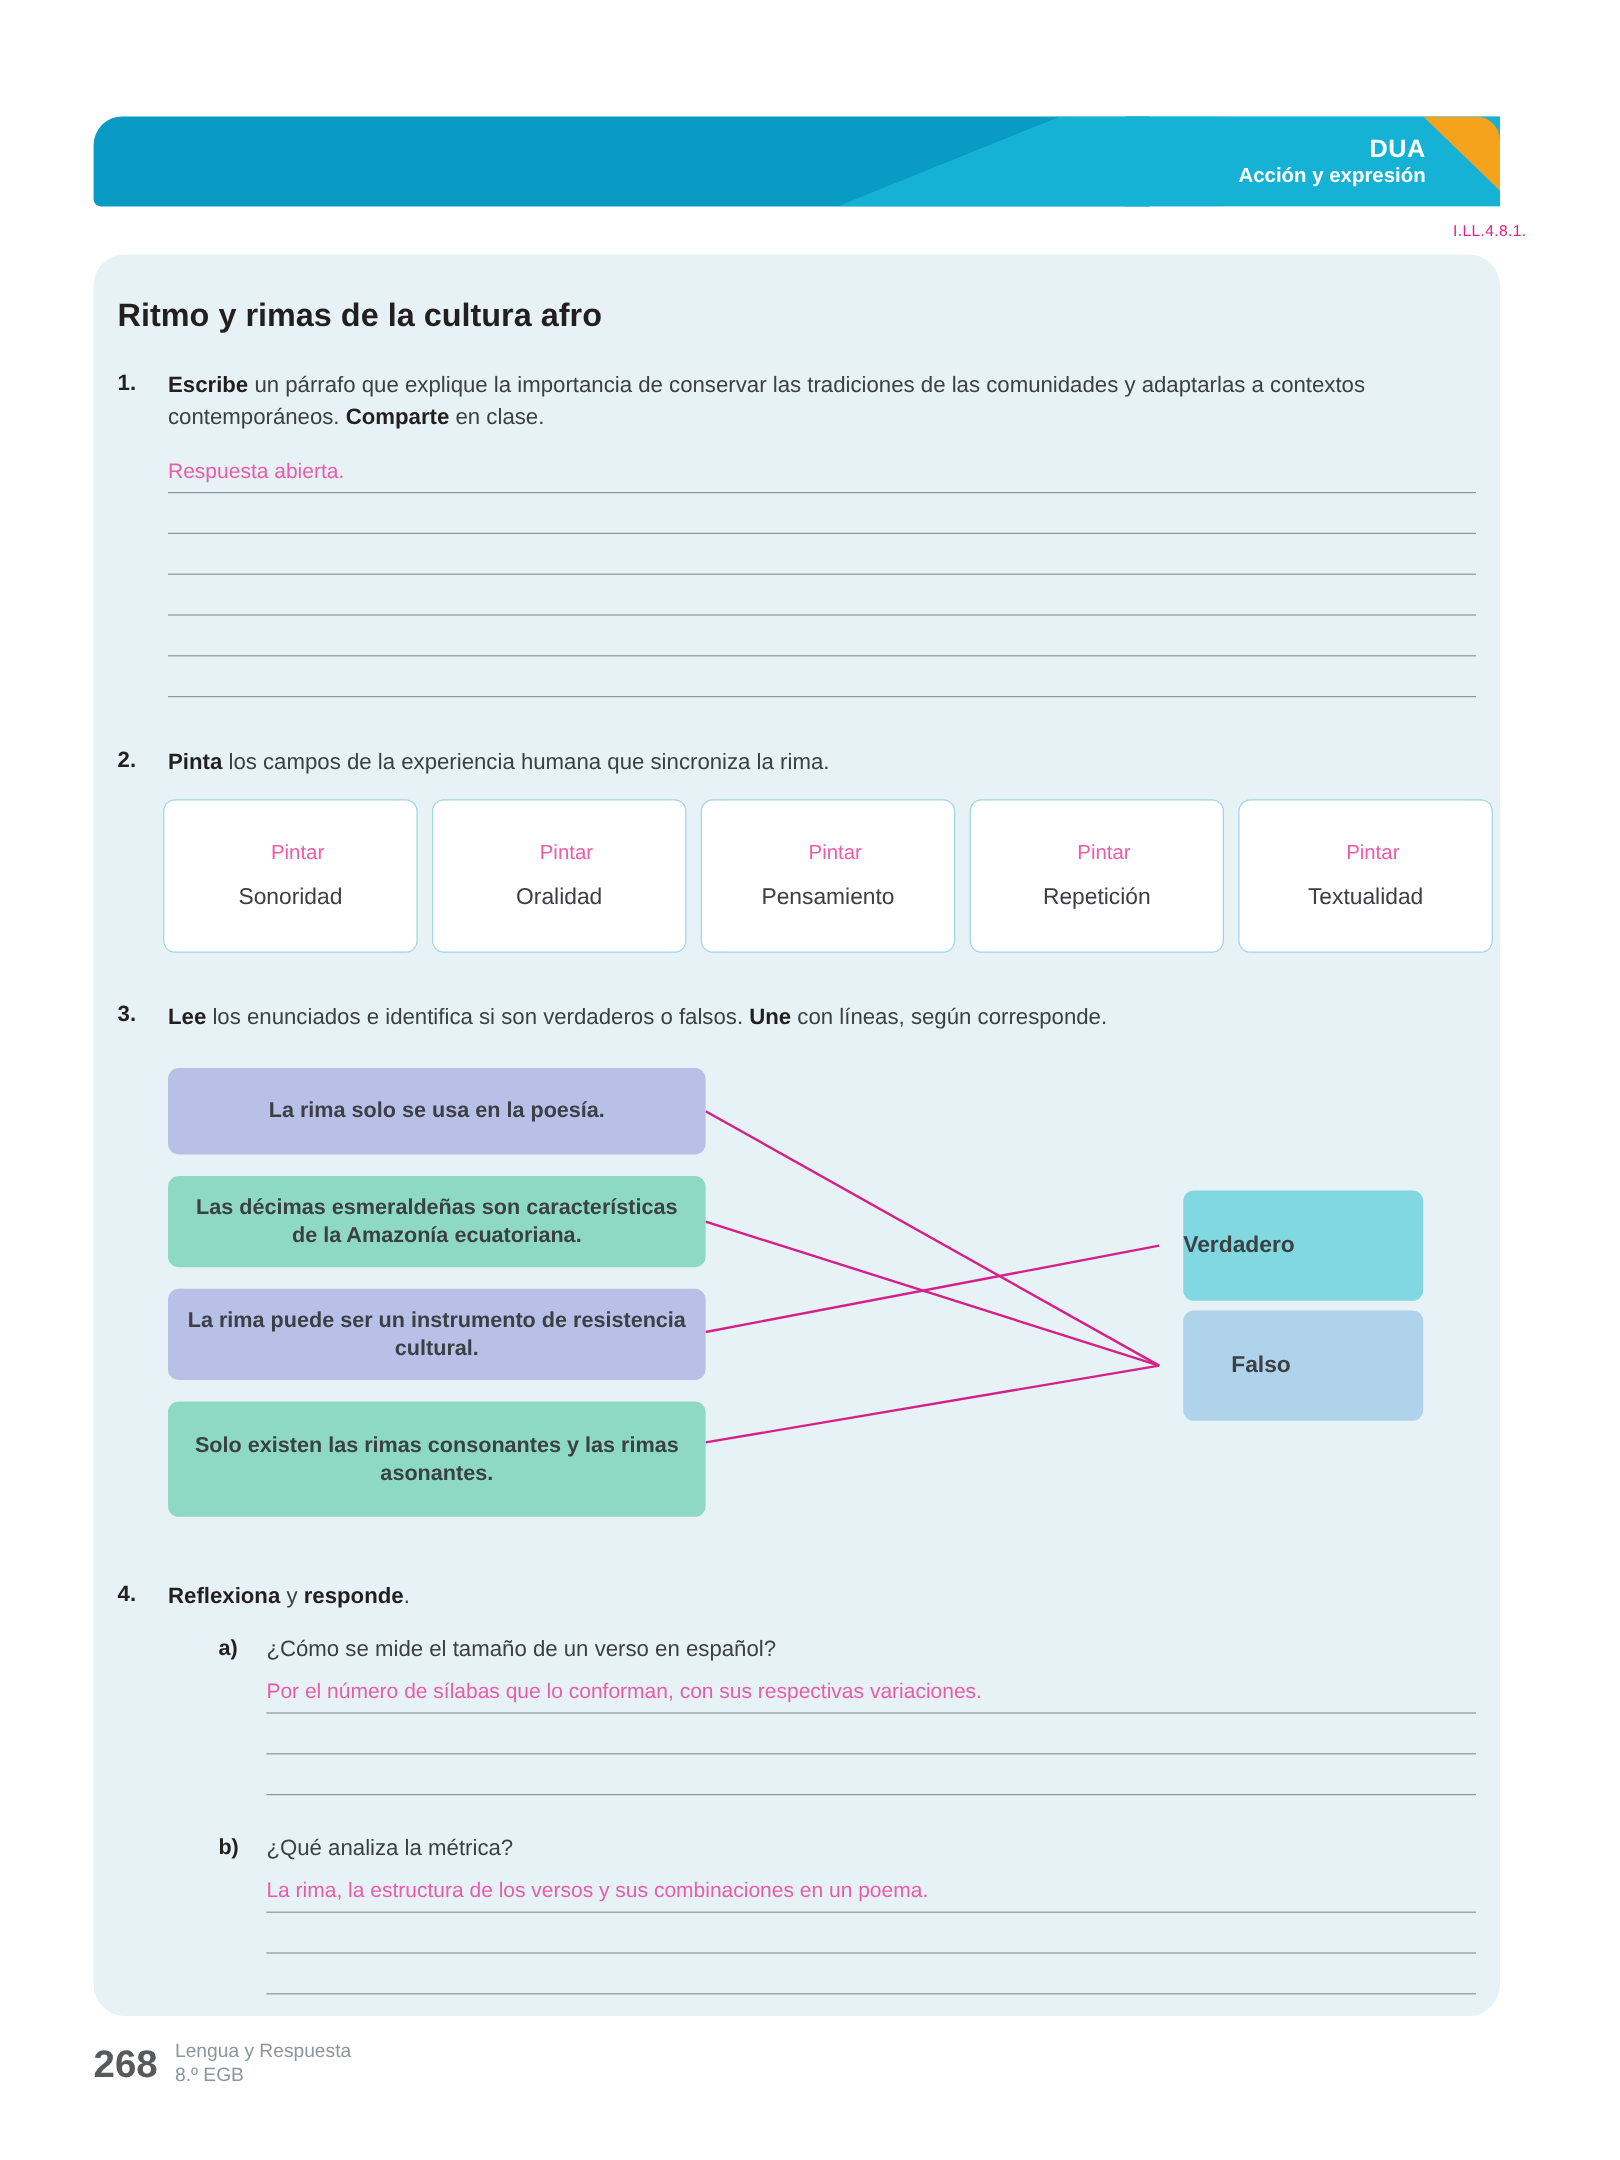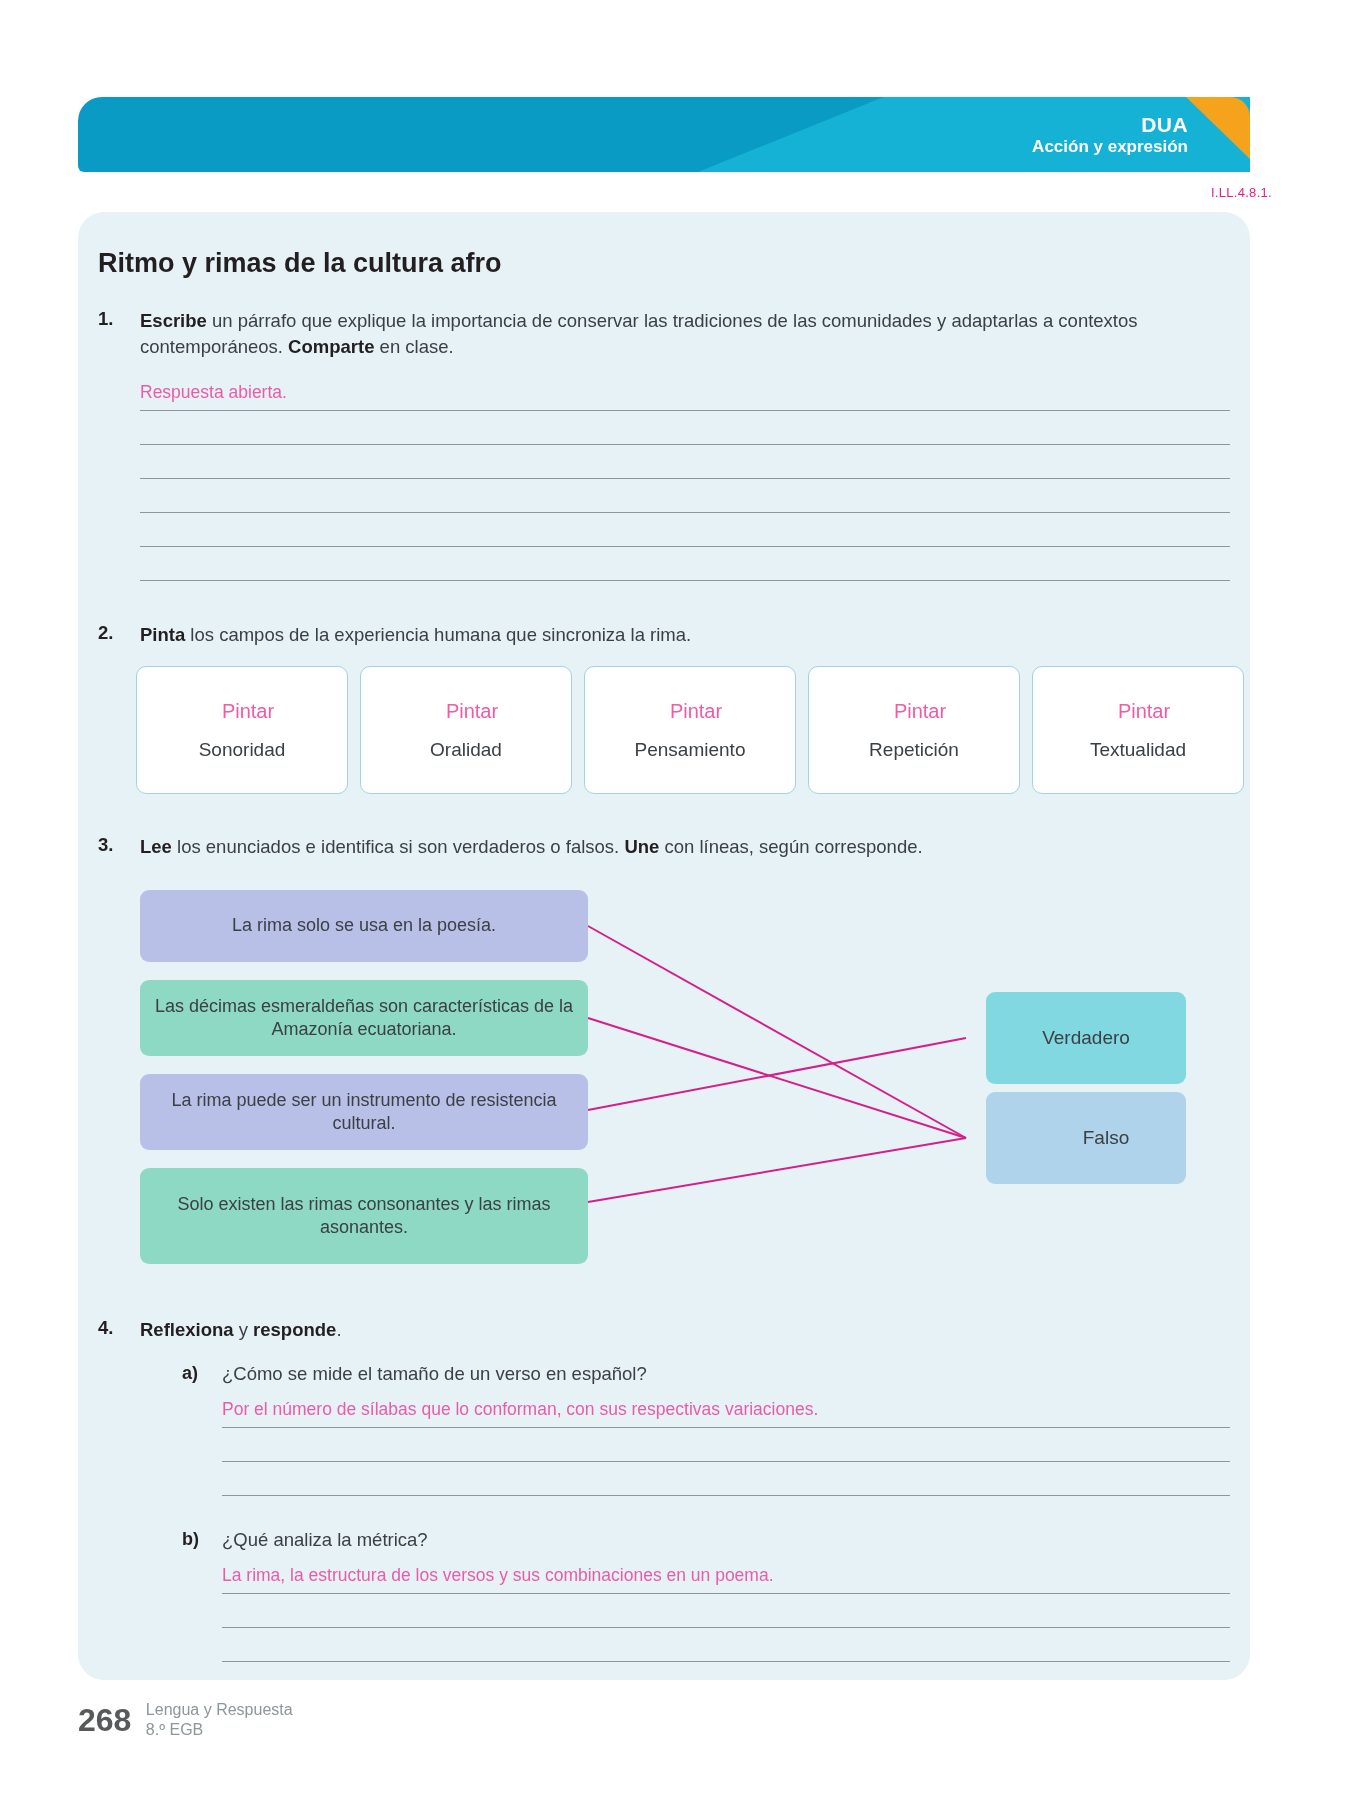--- a/index.html
+++ b/index.html
@@ -96,38 +96,38 @@
   
   .paint-row { position: absolute; left: 38px; top: 0; display: flex; gap: 12px; }
   .paint-box {
     width: 212px; height: 128px;
     background: #ffffff;
     border: 1.6px solid #9fd4e2;
     border-radius: 10px;
     display: flex; flex-direction: column;
     align-items: center; justify-content: center; gap: 16px;
   }
-  .paint-tag { font-size: 20px; color: #ef5ba8; margin-left: 12px; }
+  .paint-tag { font-size: 17px; color: #ef5ba8; margin-left: 12px; }
   .paint-label { font-size: 19px; color: #3b4044; }
 
   
   .match-area { position: absolute; left: 0; top: 0; width: 1090px; height: 400px; }
   .stmt {
     position: absolute; left: 42px; width: 448px;
     border-radius: 9px;
     display: flex; align-items: center; justify-content: center;
     text-align: center; padding: 0 14px;
     font-size: 18px; color: #3b4044; line-height: 1.3;
   }
   .stmt.lav { background: #b9c0e8; }
   .stmt.mint { background: #8ed9c3; }
   .opt {
     position: absolute; left: 888px; width: 200px; height: 92px;
     border-radius: 9px;
-    display: flex; align-items: center; justify-content: center;
+    display: flex; align-items: center; justify-content: flex-start;
     font-size: 19px; color: #3b4044;
   }
   .opt.teal { background: #82d8e0; }
   .opt.blue { background: #aed3ea; }
   .match-svg { position: absolute; left: 0; top: 0; width: 1090px; height: 400px; }
 
   
   .footer { position: absolute; left: 78px; top: 1700px; }
   .pg-num {
     font-size: 32px; font-weight: 700; color: #58595b;
@@ -200,21 +200,21 @@
         </div>
       </div>
     </div>
 
     <div class="q" style="left:20px; top:622px; width:1130px;">
       <span class="q-num">3.</span>
       <div class="q-body">
         <b>Lee</b><span> los enunciados e identifica si son verdaderos o falsos. </span><b>Une</b><span> con líneas, según corresponde.</span>
       </div>
 
-      <div class="match-area" style="top:46px;">
+      <div class="match-area" style="top:46px;font-weight:bold;">
         <svg class="match-svg" viewBox="0 0 1090 400">
 
           <line x1="490" y1="46" x2="868" y2="258" stroke="#d61f8a" stroke-width="2"></line>
 
           <line x1="490" y1="138" x2="868" y2="258" stroke="#d61f8a" stroke-width="2"></line>
 
           <line x1="490" y1="230" x2="868" y2="158" stroke="#d61f8a" stroke-width="2"></line>
 
           <line x1="490" y1="322" x2="868" y2="258" stroke="#d61f8a" stroke-width="2"></line>
         </svg>

